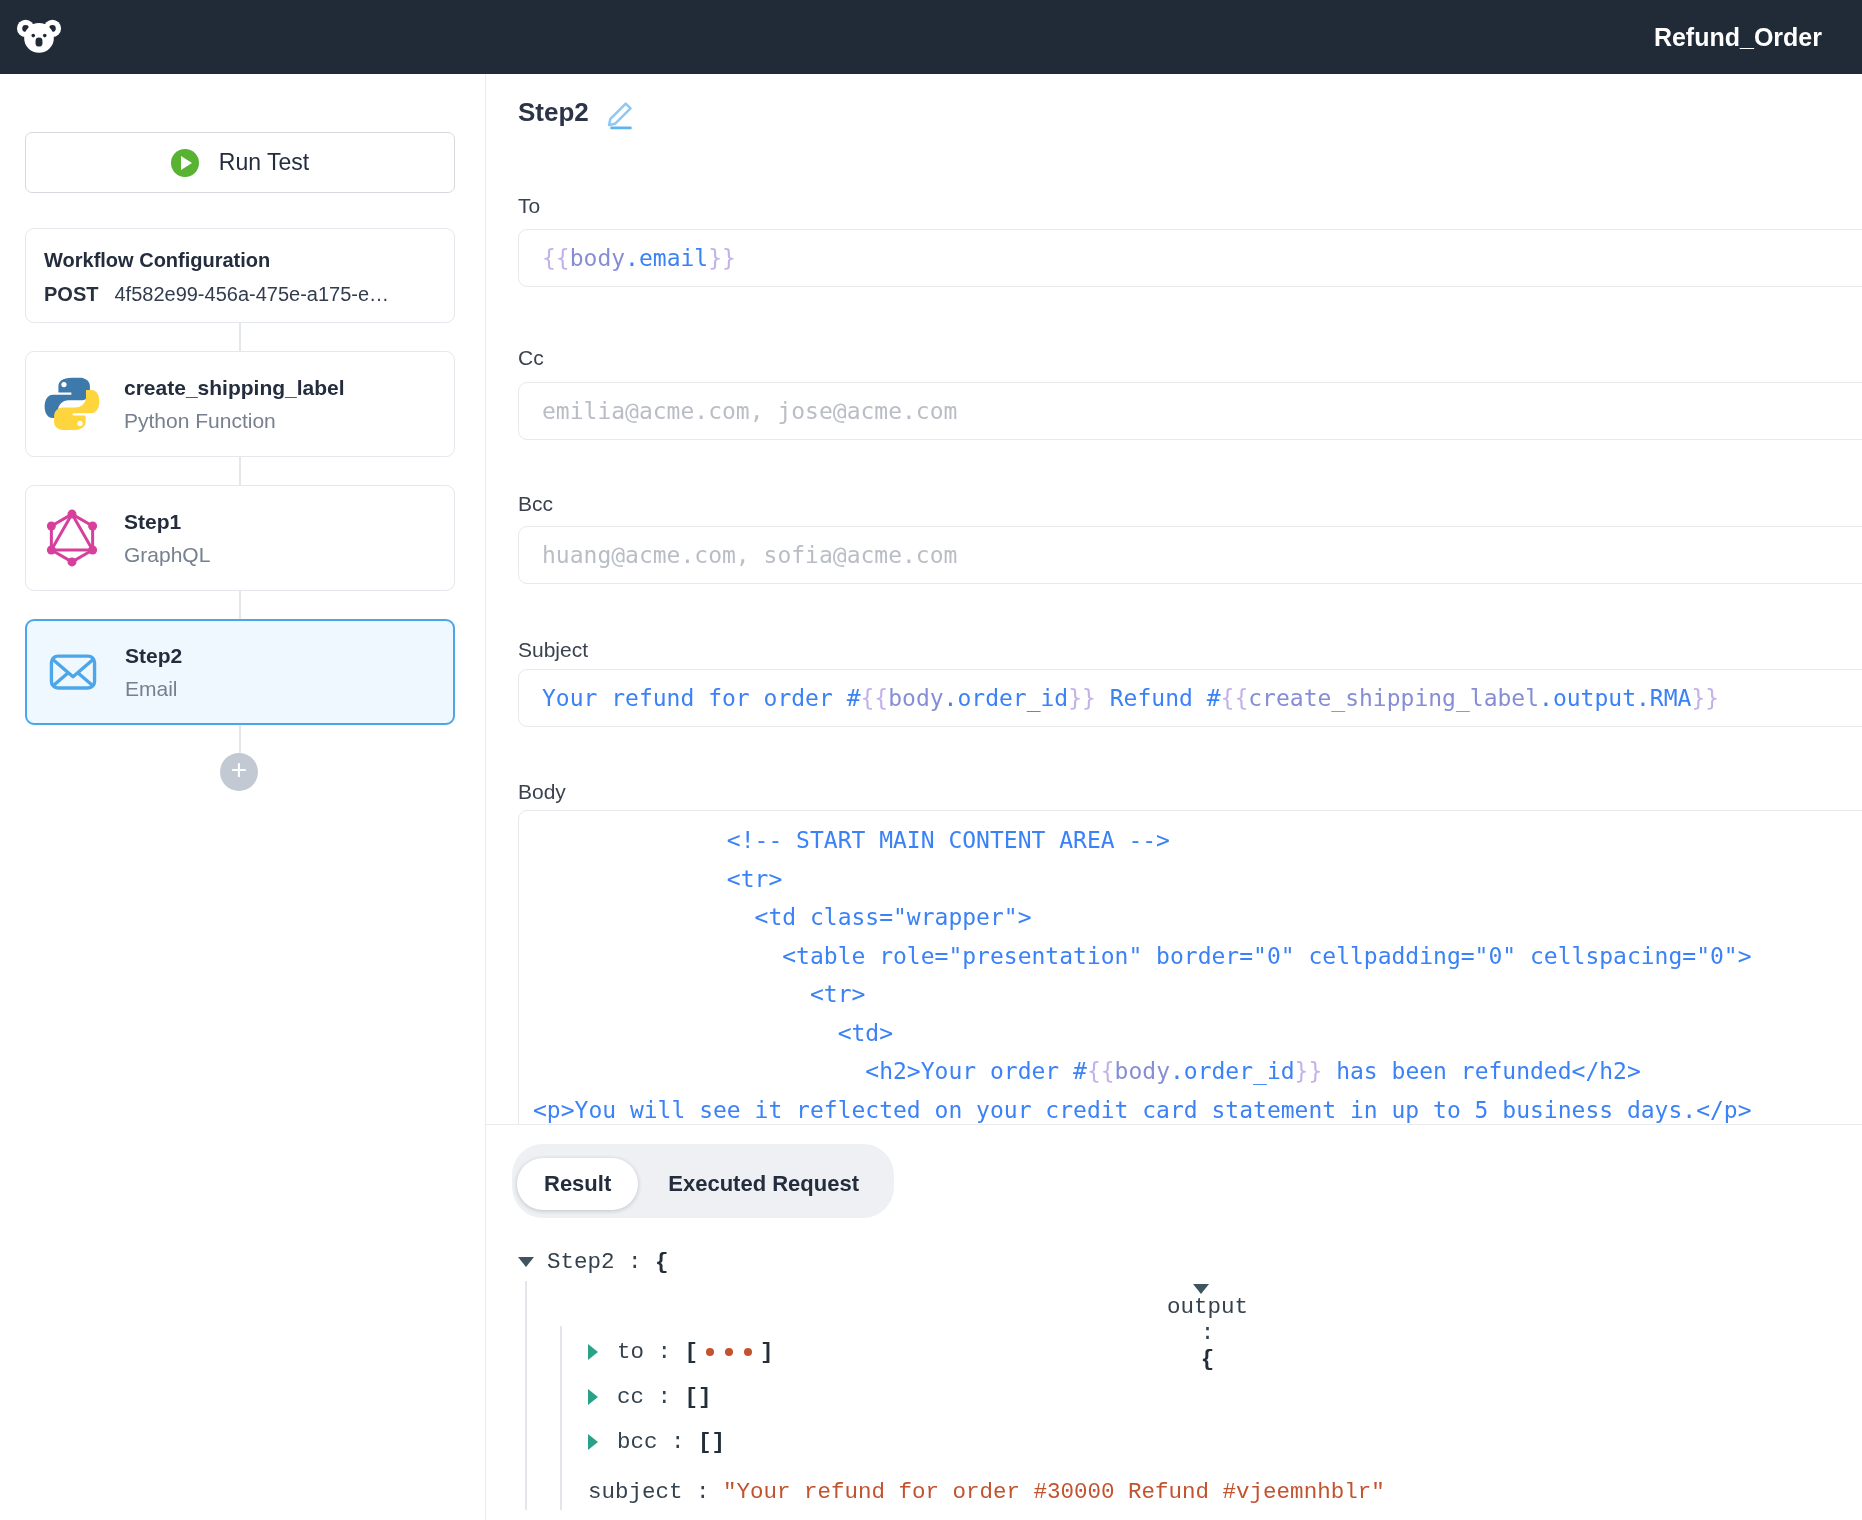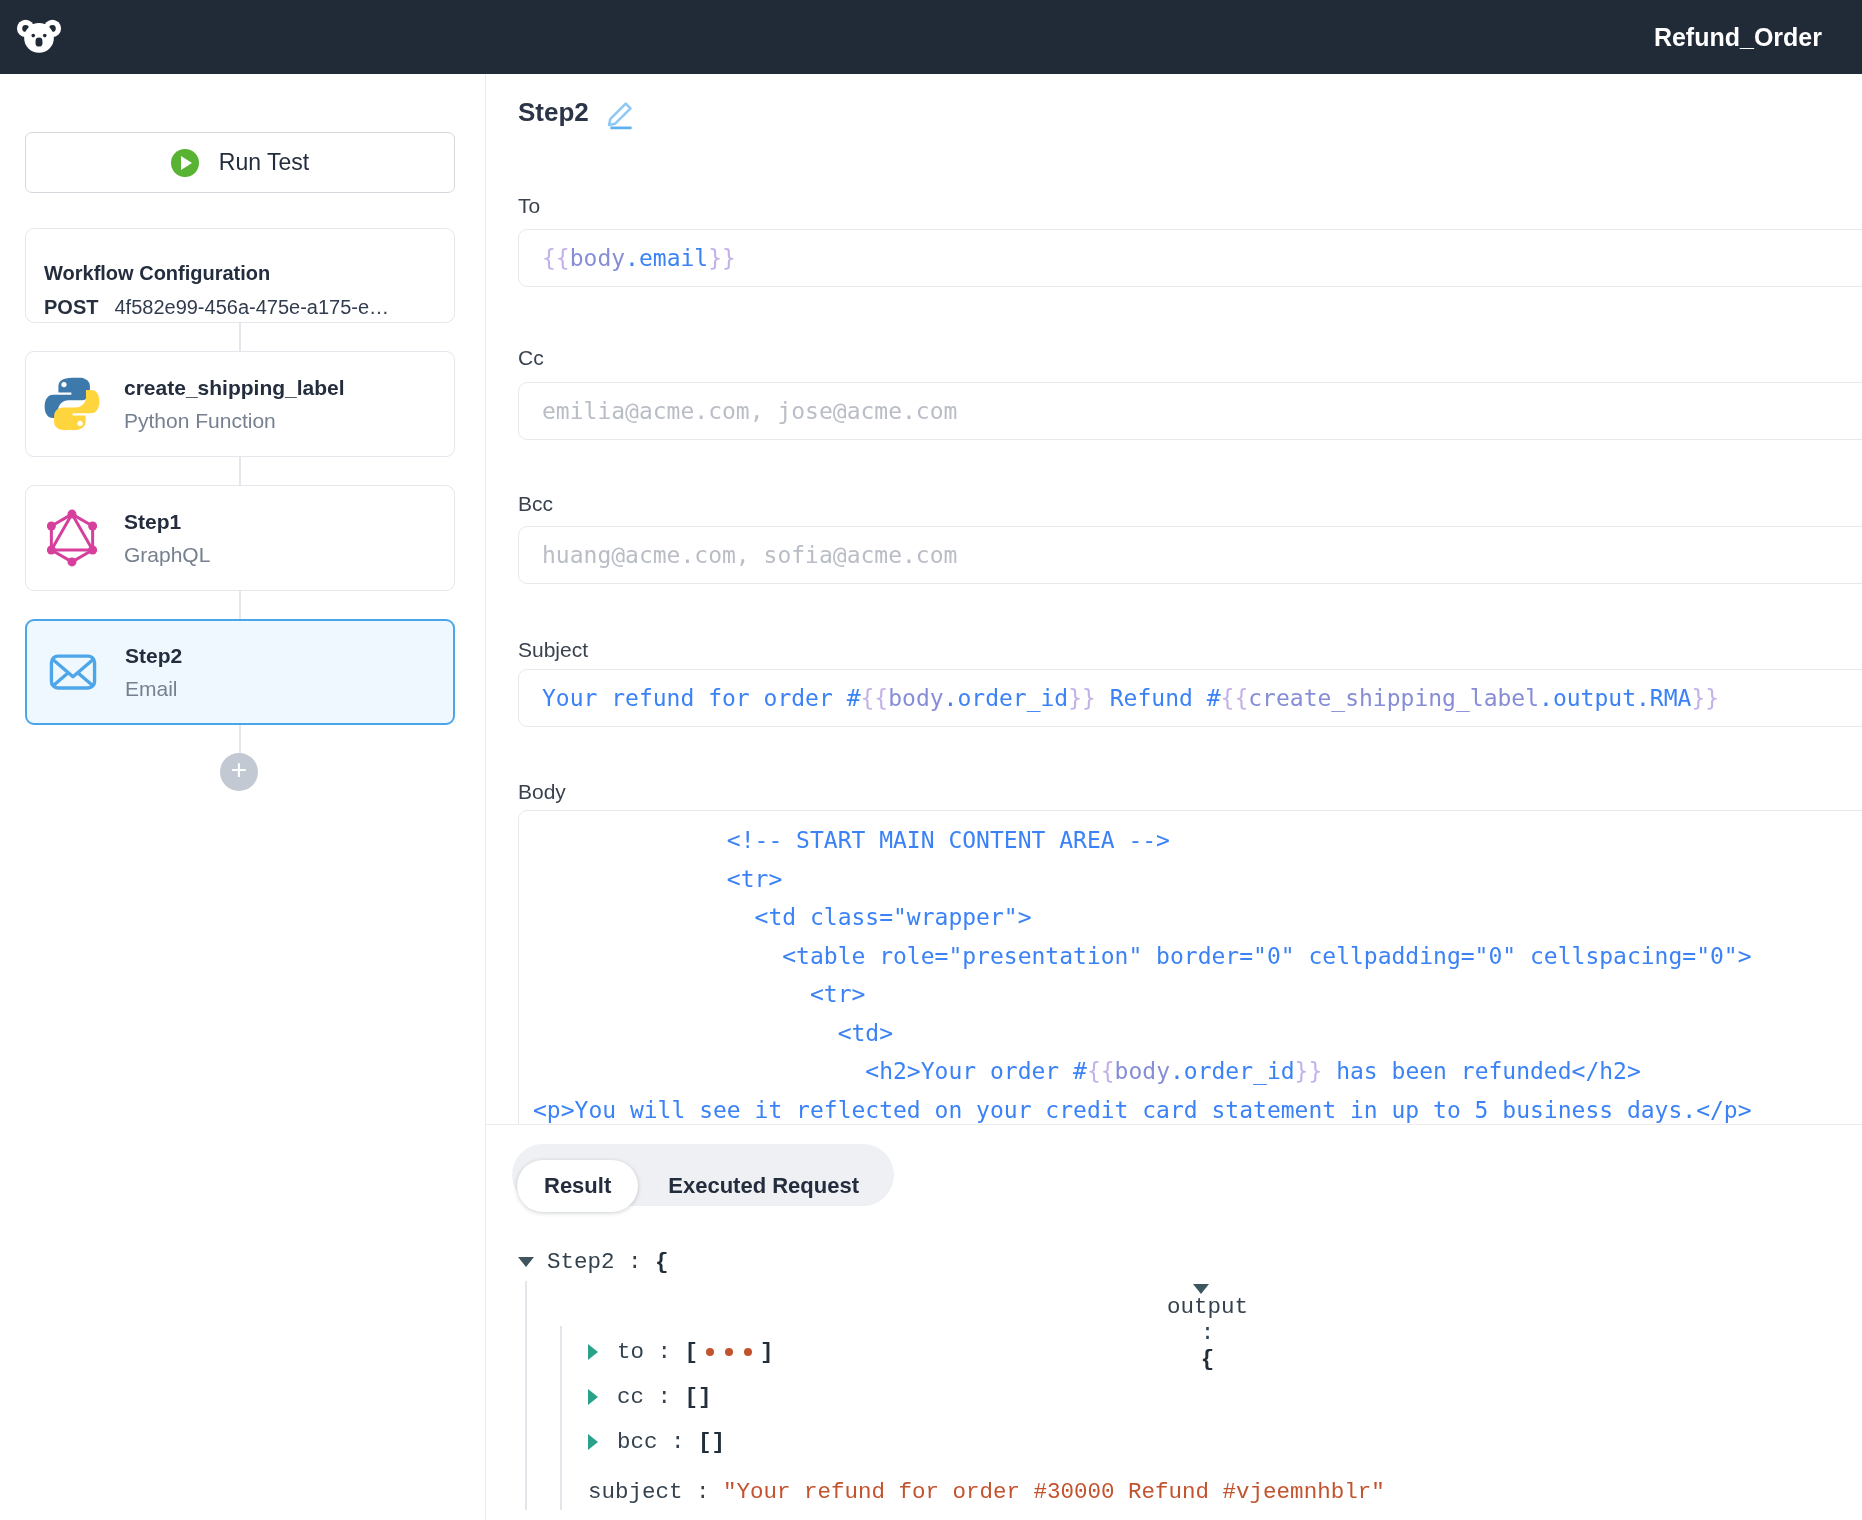--- a/index.html
+++ b/index.html
@@ -21,21 +21,21 @@
   .run-btn { margin:58px 0 0 25px; width:430px; height:61px; background:#fff;
     border:1px solid #d5d9de; border-radius:7px; display:flex; align-items:center;
     justify-content:center; gap:20px; cursor:pointer; }
   .run-btn-label { font-size:23px; color:#242d3d; }
   .play-circle { width:28px; height:28px; border-radius:50%; background:#57b331;
     display:flex; align-items:center; justify-content:center; }
   .play-tri { width:0; height:0; border-top:7px solid transparent; border-bottom:7px solid transparent;
     border-left:11px solid #fff; margin-left:3px; }
 
   .card { margin-left:25px; width:430px; border:1px solid #e4e7ec; border-radius:9px; background:#fff; }
-  .wf-card { margin-top:35px; height:95px; padding:33px 18px; }
+  .wf-card { margin-top:35px; height:95px; padding:20px 18px; }
   .wf-title { font-size:20px; font-weight:700; color:#242d3d; }
   .wf-row { display:flex; gap:16px; margin-top:11px; align-items:baseline; }
   .wf-method { font-size:20px; font-weight:700; color:#27303f; }
   .wf-endpoint { font-size:20px; color:#313c4e; white-space:nowrap; overflow:hidden; max-width:330px; }
 
   .connector { width:2px; height:28px; background:#e4e7ea; margin-left:239px; }
 
   .step-card { height:106px; display:flex; align-items:center; gap:22px; padding-left:16px; cursor:pointer; }
   .step-card.selected { border:2px solid #4ba5e9; background:#eff8fe; }
   .step-icon { width:60px; height:60px; flex-shrink:0; }
@@ -58,22 +58,22 @@
   .tk-brace { color:#c3b2e9; }
   .tk-var { color:#868dd6; }
 
   .body-box { position:absolute; left:32px; right:-12px; top:736px; height:330px;
     border:1px solid #e7e9ed; border-radius:9px; background:#fff; padding:10px 0 0 14px; overflow:hidden; }
   .code-line { font-family:"DejaVu Sans Mono", monospace; font-size:23px; line-height:38.5px;
     white-space:pre; color:#3f454e; }
 
   
   .results { border-top:1px solid #e9ebee; position:relative; height:295px; background:#fff; }
-  .tabs { position:absolute; left:26px; top:19px; height:62px; background:#eef0f3;
-    border-radius:31px; display:flex; align-items:flex-start; padding:16px 5px; }
+  .tabs { position:absolute; left:26px; top:19px; height:74px; background:#eef0f3;
+    border-radius:31px; display:flex; align-items:flex-end; padding:8px 5px; }
   .tab { height:52px; border-radius:26px; display:flex; align-items:center;
     font-size:22px; font-weight:700; color:#232d3d; cursor:pointer; }
   .tab.active { background:#fff; padding:0 27px; box-shadow:0 1px 4px rgba(25,35,50,.22); }
   .tab.inactive { padding:0 30px; }
 
   .tree { position:absolute; left:32px; top:114px; right:0; font-family:"Liberation Mono", monospace;
     font-size:22.5px; color:#33424e; }
   .tree-row { height:45px; display:flex; align-items:center; }
   .tree-row.leaf { margin-top:5px; }
   .caret { width:0; height:0; display:inline-block; flex-shrink:0; cursor:pointer; }

